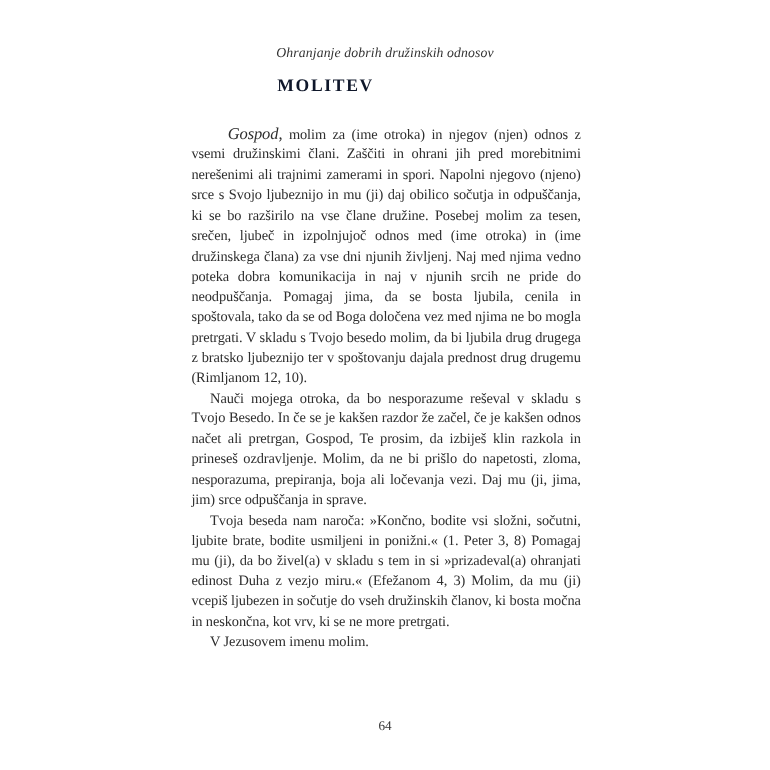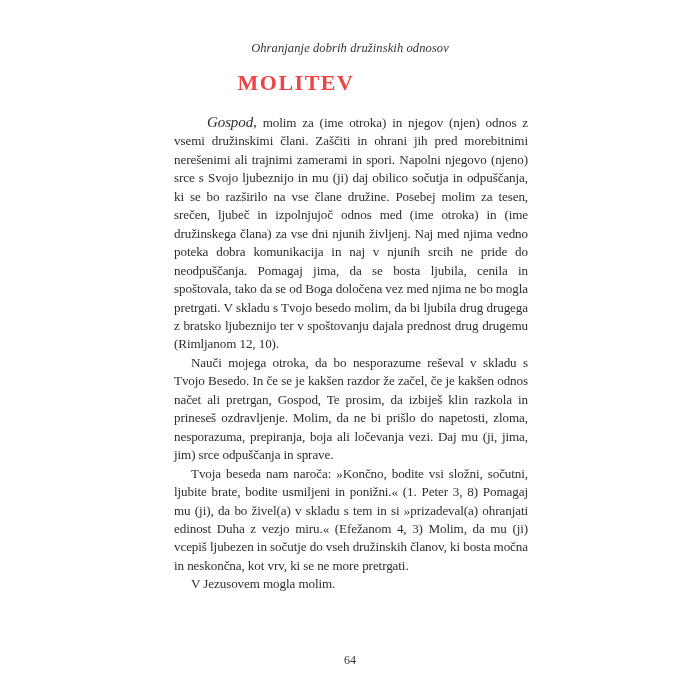--- a/index.html
+++ b/index.html
@@ -27,24 +27,24 @@
     font-size: 12.5px;
     color: #333333;
     letter-spacing: 0.1px;
   }
   .chapter-title {
     position: absolute;
     top: 70px;
     left: 0;
     width: 592px;
     text-align: center;
-    font-size: 22px;
+    font-size: 16px;
     font-weight: 600;
     letter-spacing: 1.5px;
-    color: #ef4444;
+    color: #0f172a;
   }
   .body-text {
     position: absolute;
     top: 113px;
     left: 174px;
     width: 354px;
     font-size: 13.1px;
     line-height: 18.45px;
     text-align: justify;
     letter-spacing: -0.1px;
@@ -77,17 +77,17 @@
 
 <div class="page">
   <div class="running-header">Ohranjanje dobrih družinskih odnosov</div>
 
   <div class="chapter-title">MOLITEV</div>
 
   <div class="body-text">
       <p><span class="lead">Gospod,</span><span> molim za (</span><span class="i">ime otroka</span><span>) in njegov (njen) odnos z vsemi družinskimi člani. Zaščiti in ohrani jih pred morebitnimi nerešenimi ali trajnimi zamerami in spori. Napolni njegovo (njeno) srce s Svojo ljubeznijo in mu (ji) daj obilico sočutja in odpuščanja, ki se bo razširilo na vse člane družine. Posebej molim za tesen, srečen, ljubeč in izpolnjujoč odnos med (</span><span class="i">ime otroka</span><span>) in (</span><span class="i">ime družinskega člana</span><span>) za vse dni njunih življenj. Naj med njima vedno poteka dobra komunikacija in naj v njunih srcih ne pride do neodpuščanja. Pomagaj jima, da se bosta ljubila, cenila in spoštovala, tako da se od Boga določena vez med njima ne bo mogla pretrgati. V skladu s Tvojo besedo molim, da bi ljubila drug drugega z bratsko ljubeznijo ter v spoštovanju dajala prednost drug drugemu (Rimljanom 12, 10).</span></p>
       <p><span>Nauči mojega otroka, da bo nesporazume reševal v skladu s Tvojo Besedo. In če se je kakšen razdor že začel, če je kakšen odnos načet ali pretrgan, Gospod, Te prosim, da izbiješ klin razkola in prineseš ozdravljenje. Molim, da ne bi prišlo do napetosti, zloma, nesporazuma, prepiranja, boja ali ločevanja vezi. Daj mu (ji, jima, jim) srce odpuščanja in sprave.</span></p>
       <p><span>Tvoja beseda nam naroča: </span><span class="i">»Končno, bodite vsi složni, sočutni, ljubite brate, bodite usmiljeni in ponižni.«</span><span> (1. Peter 3, 8) Pomagaj mu (ji), da bo živel(a) v skladu s tem in si </span><span class="i">»prizadeval(a) ohranjati edinost Duha z vezjo miru.«</span><span> (Efežanom 4, 3) Molim, da mu (ji) vcepiš ljubezen in sočutje do vseh družinskih članov, ki bosta močna in neskončna, kot vrv, ki se ne more pretrgati.</span></p>
-      <p><span>V Jezusovem mogla molim.</span></p>
+      <p><span>V Jezusovem imenu molim.</span></p>
     </div>
 
   <div class="page-number">64</div>
 </div>
 
 </body></html>

